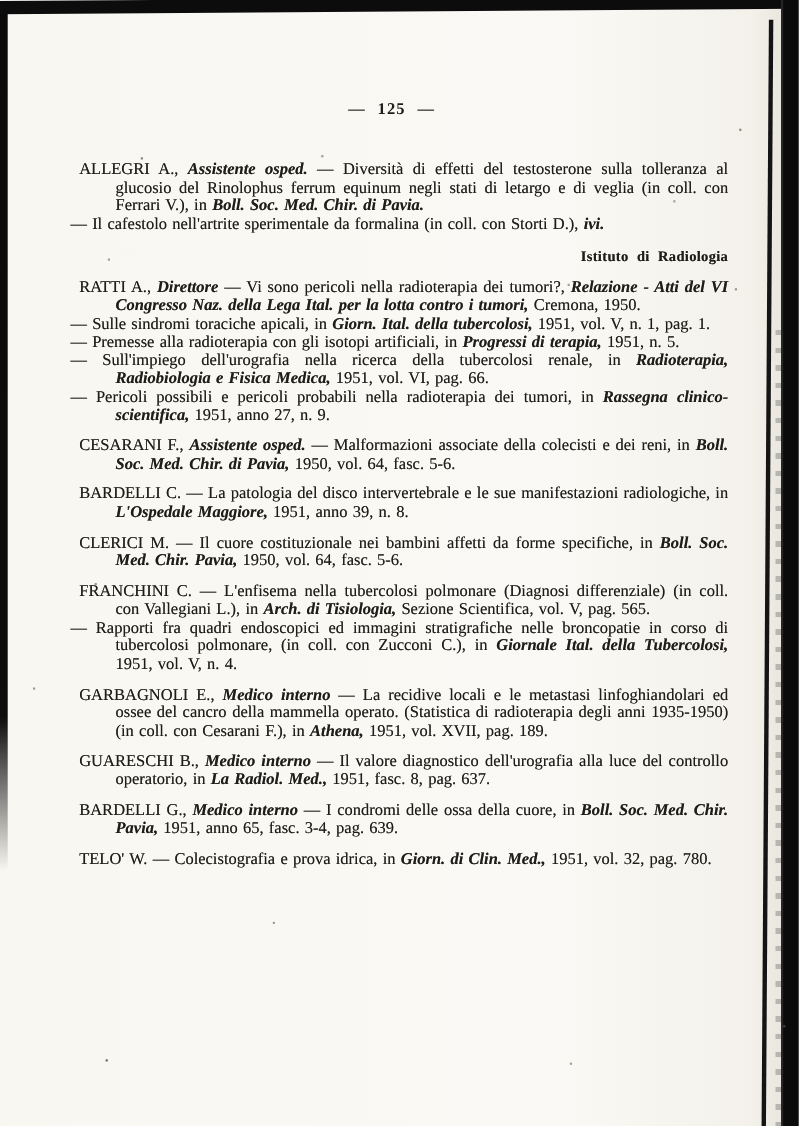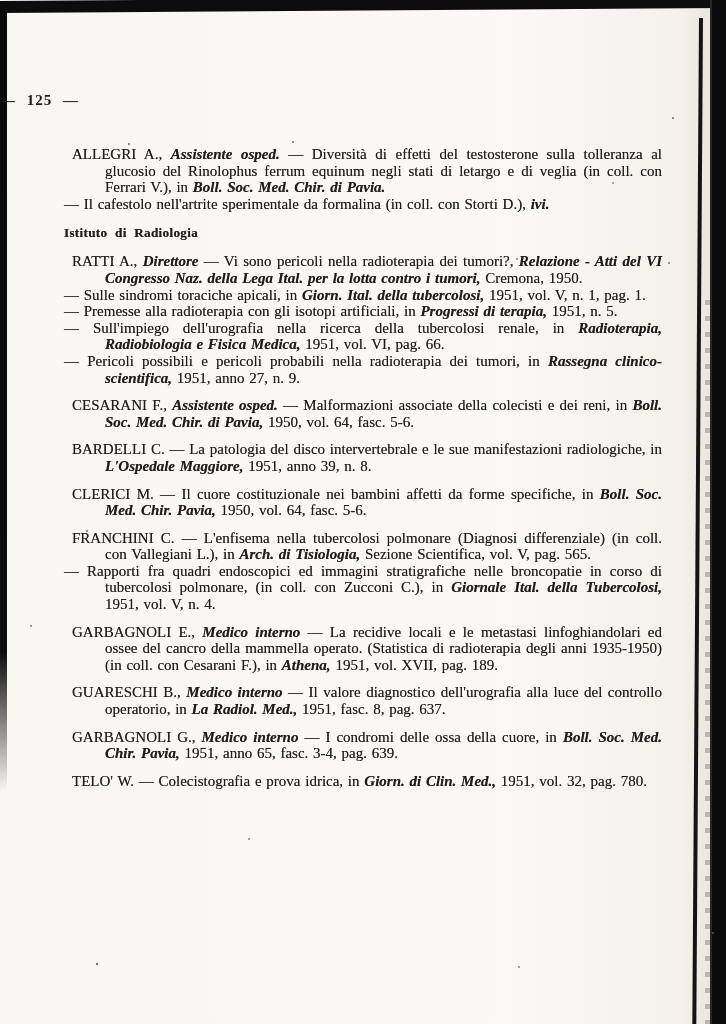--- a/index.html
+++ b/index.html
@@ -19,30 +19,30 @@
     transform:rotate(0.38deg);transform-origin:top left;}
   .edge-right-texture{position:absolute;top:300px;left:705px;width:7px;height:724px;opacity:.45;
     background:repeating-linear-gradient(180deg,rgba(30,30,30,.55) 0 5px,rgba(250,249,245,0) 5px 16px);}
   .speckles{position:absolute;top:0;left:0;width:2px;height:2px;background:transparent;
     box-shadow:128px 143px 0 #8d887f,292px 141px 0 #a09a90,232px 207px 0 #9a948a,
     98px 235px 0 #a6a096,672px 117px 0 #8d887f,612px 182px 0 #a6a096,
     86px 530px 0 #9a948a,30px 625px 0 #a09a90,128px 707px 0 #9a948a,
     516px 258px 0 #a6a096,668px 262px 0 #9a948a,96px 963px 0 #6f6a62,
     518px 966px 0 #a6a096,712px 932px 0 #45413b,248px 838px 0 #a6a096;}
   
-  .pagenum{position:absolute;top:92px;left:0;width:712px;text-align:left;
+  .pagenum{position:absolute;top:92px;left:0;width:712px;text-align:center;
     font-size:15px;font-weight:bold;letter-spacing:1px;word-spacing:6px;}
   .content{position:absolute;left:64px;top:146px;width:598px;}
   .entry{margin:0;padding-left:41px;text-align:justify;font-size:15px;line-height:16.6px;
     word-spacing:1px;text-shadow:0 0 .4px rgba(25,22,18,.6);hyphens:none;}
   .entry.author{text-indent:-33px;}
   .entry.dash{text-indent:-41px;}
   .it{font-style:italic;font-weight:bold;}
   .group{margin:0 0 11px 0;}
-  .heading{margin:13px 0 12px;text-align:left;font-size:13.2px;font-weight:bold;
+  .heading{margin:13px 0 12px;text-align:right;font-size:13.2px;font-weight:bold;
     word-spacing:4px;letter-spacing:.3px;text-shadow:0 0 .4px rgba(25,22,18,.6);}
 </style>
 </head>
 <body>
 
 <div class="scan">
 
   <div class="edge-top"></div>
   <div class="edge-left"></div>
   <div class="edge-right-texture"></div>
@@ -81,21 +81,21 @@
           <p class="entry author"><span>FRANCHINI C. — L'enfisema nella tubercolosi polmonare (Diagnosi differenziale) (in coll. con Vallegiani L.), in </span><span class="it">Arch. di Tisiologia,</span><span> Sezione Scientifica, vol. V, pag. 565.</span></p>
           <p class="entry dash"><span>— Rapporti fra quadri endoscopici ed immagini stratigrafiche nelle broncopatie in corso di tubercolosi polmonare, (in coll. con Zucconi C.), in </span><span class="it">Giornale Ital. della Tubercolosi,</span><span> 1951, vol. V, n. 4.</span></p>
         </div>
         <div class="group">
           <p class="entry author"><span>GARBAGNOLI E., </span><span class="it">Medico interno</span><span> — La recidive locali e le metastasi linfoghiandolari ed ossee del cancro della mammella operato. (Statistica di radioterapia degli anni 1935-1950) (in coll. con Cesarani F.), in </span><span class="it">Athena,</span><span> 1951, vol. XVII, pag. 189.</span></p>
         </div>
         <div class="group">
           <p class="entry author"><span>GUARESCHI B., </span><span class="it">Medico interno</span><span> — Il valore diagnostico dell'urografia alla luce del controllo operatorio, in </span><span class="it">La Radiol. Med.,</span><span> 1951, fasc. 8, pag. 637.</span></p>
         </div>
         <div class="group">
-          <p class="entry author"><span>GARBAGNOLI G., </span><span class="it">Medico interno</span><span> — I condromi delle ossa della cuore, in </span><span class="it">Boll. Soc. Med. Chir. Pavia,</span><span> 1951, anno 65, fasc. 3-4, pag. 639.</span></p>
+          <p class="entry author"><span>BARDELLI G., </span><span class="it">Medico interno</span><span> — I condromi delle ossa della cuore, in </span><span class="it">Boll. Soc. Med. Chir. Pavia,</span><span> 1951, anno 65, fasc. 3-4, pag. 639.</span></p>
         </div>
         <div class="group">
           <p class="entry author"><span>TELO' W. — Colecistografia e prova idrica, in </span><span class="it">Giorn. di Clin. Med.,</span><span> 1951, vol. 32, pag. 780.</span></p>
         </div>
       </div>
   </div>
 
 </div>
 
 </body></html>

